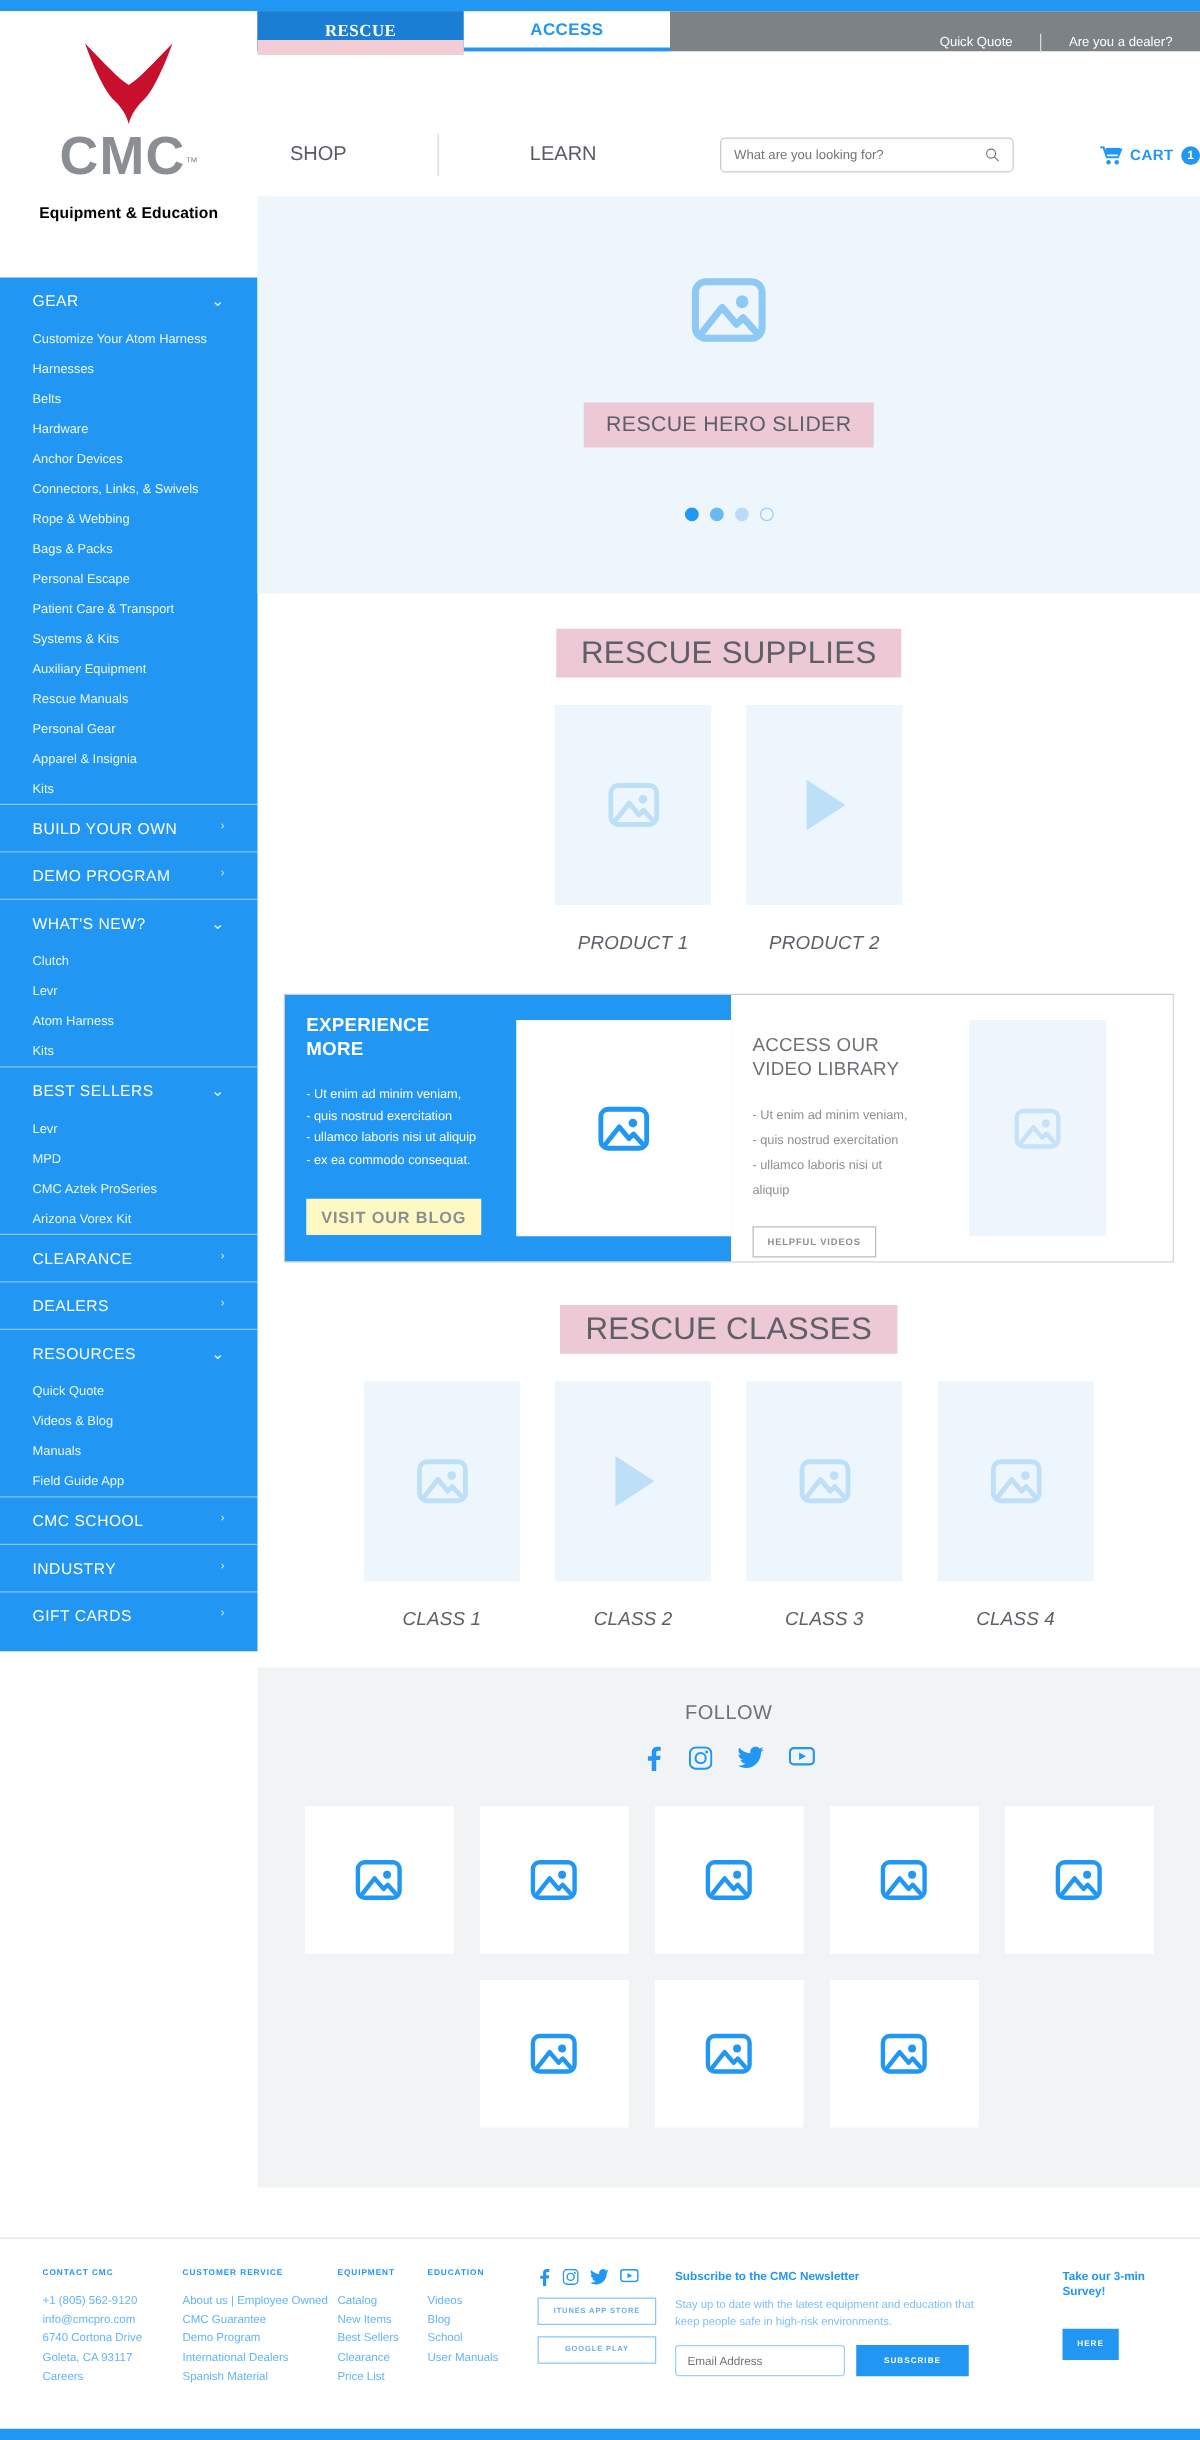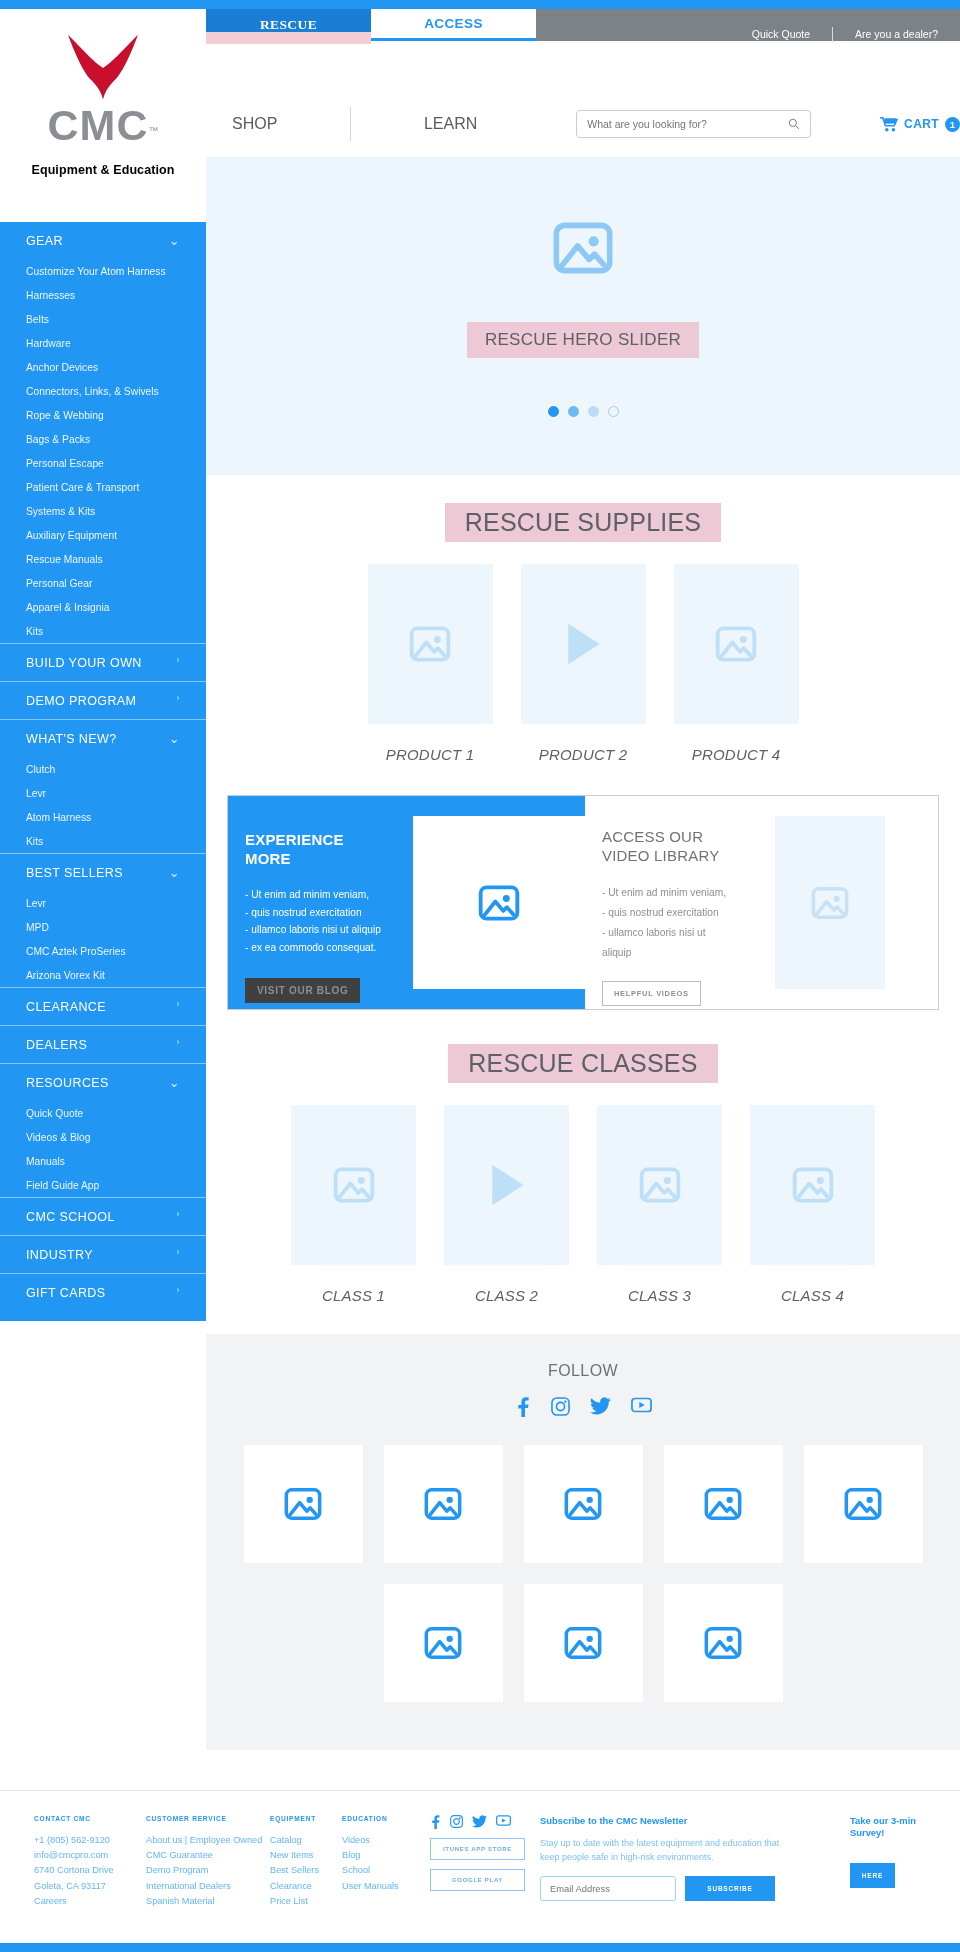--- a/index.html
+++ b/index.html
@@ -77,26 +77,26 @@
                 font-size:25px; padding:5px 20px; letter-spacing:.2px; }
 
   .cards { display:flex; justify-content:center; gap:28px;font-style:italic; }
   .card { width:125px; }
   .card-img { width:125px; height:160px; background:#eef6fd; display:flex;
               align-items:center; justify-content:center; }
   .card-lbl { text-align:center; font-size:15px; color:#5d6066; margin-top:22px; letter-spacing:.2px;}
 
   .promo { margin:32px 21px 0 21px; display:flex; border:1px solid #c9ccd0; height:215px; }
   .promo-l { width:357px; background:#2196f3; display:flex; }
-  .promo-l-txt { padding:34px 0 0 17px; width:185px; }
+  .promo-l-txt { padding:15px 0 0 17px; width:185px; }
   .promo-l-txt h3 { color:#fff; font-size:15px; line-height:19px; letter-spacing:.2px; font-weight:bold;}
   .promo-l-txt ul { margin-top:18px; }
   .promo-l-txt li { list-style:none; color:#fff; font-size:10.2px; line-height:17.5px; }
-  .btn-ghost { display:inline-block; margin-top:22px; background:#404040; color:#8b8f94;
-               font-size:10px; letter-spacing:.7px; padding:7px 12px; font-weight:bold;}
+  .btn-ghost { display:inline-block; margin-top:22px; background:#fef9c3; color:#8b8f94;
+               font-size:13px; letter-spacing:.7px; padding:7px 12px; font-weight:bold;}
   .promo-l-img { width:172px; margin:20px 0 20px 0; background:#fff;
                  display:flex; align-items:center; justify-content:center; }
   .promo-r { flex:1; background:#fff; display:flex; }
   .promo-r-txt { padding:31px 0 0 17px; width:190px; }
   .promo-r-txt h3 { color:#6e7277; font-size:15px; line-height:19px; letter-spacing:.2px; font-weight:normal;}
   .promo-r-txt ul { margin-top:18px; }
   .promo-r-txt li { list-style:none; color:#8b8f94; font-size:10.2px; line-height:20px; }
   .btn-outline { display:inline-block; margin-top:18px; border:1px solid #b9bdc1; color:#8b8f94;
                  font-size:7.5px; letter-spacing:.7px; padding:7px 11px; font-weight:bold;}
   .promo-r-img { width:110px; margin:20px 28px 20px 0; background:#eef6fd;
@@ -294,30 +294,20 @@
           <div class="card-lbl">PRODUCT 1</div>
         </div>
         <div class="card">
           <div class="card-img">
             <svg width="44" height="48" viewBox="0 0 24 26">
               <path d="M4 2 L21 13 L4 24 Z" fill="#bddff7"></path>
             </svg>
           </div>
           <div class="card-lbl">PRODUCT 2</div>
         </div>
-        <div class="card">
-          <div class="card-img">
-            <svg width="50" height="44" viewBox="0 0 24 24">
-              <rect x="2" y="3.5" width="20" height="17" rx="3.2" fill="none" stroke="#bddff7" stroke-width="2.1"></rect>
-              <circle cx="16" cy="9.5" r="1.9" fill="#bddff7"></circle>
-              <path d="M4.2 18.5 L10 11.2 L14.3 16.3 L16.3 14.3 L19.8 18.2" fill="none" stroke="#bddff7" stroke-width="2.1" stroke-linejoin="round" stroke-linecap="round"></path>
-            </svg>
-          </div>
-          <div class="card-lbl">PRODUCT 4</div>
-        </div>
       </div>
 
     <div class="promo">
       <div class="promo-l">
         <div class="promo-l-txt">
           <h3 id="promo-l-title">EXPERIENCE<br>MORE</h3>
           <ul id="promo-l-bullets">
               <li>- Ut enim ad minim veniam,</li>
               <li>- quis nostrud exercitation</li>
               <li>- ullamco laboris nisi ut aliquip</li>

